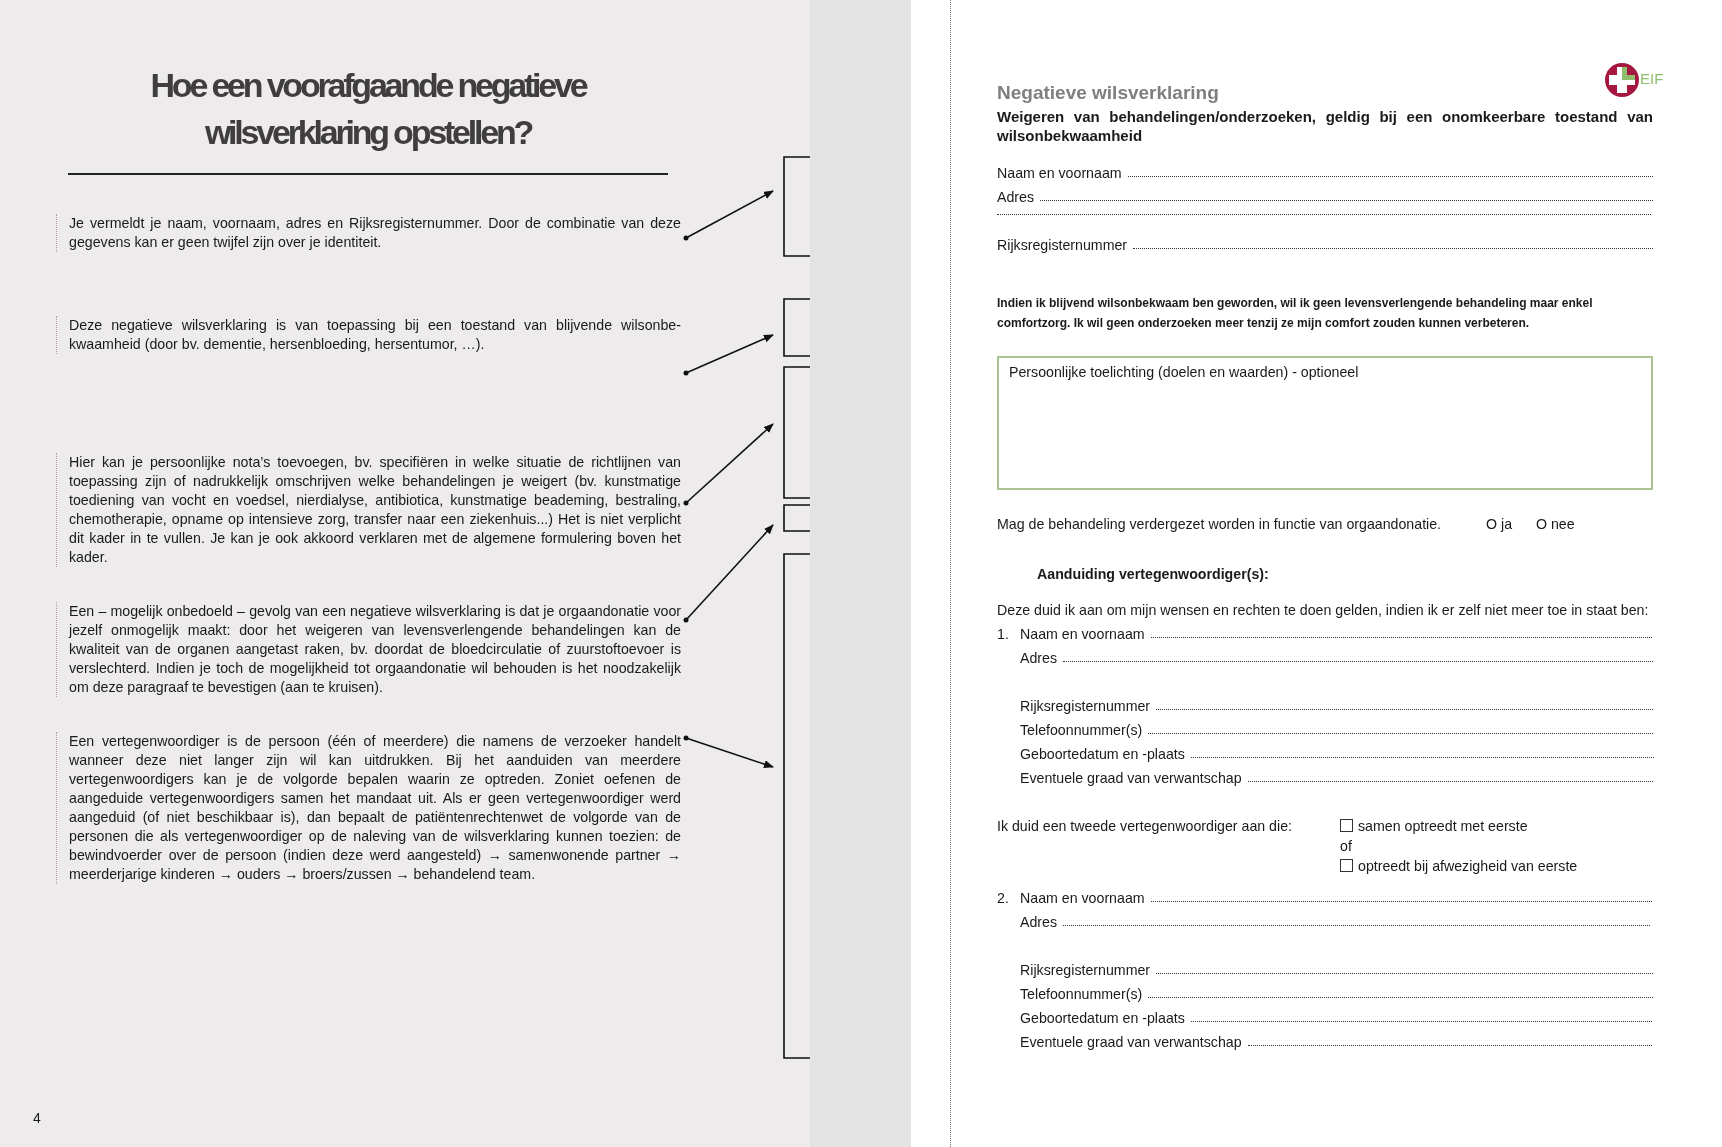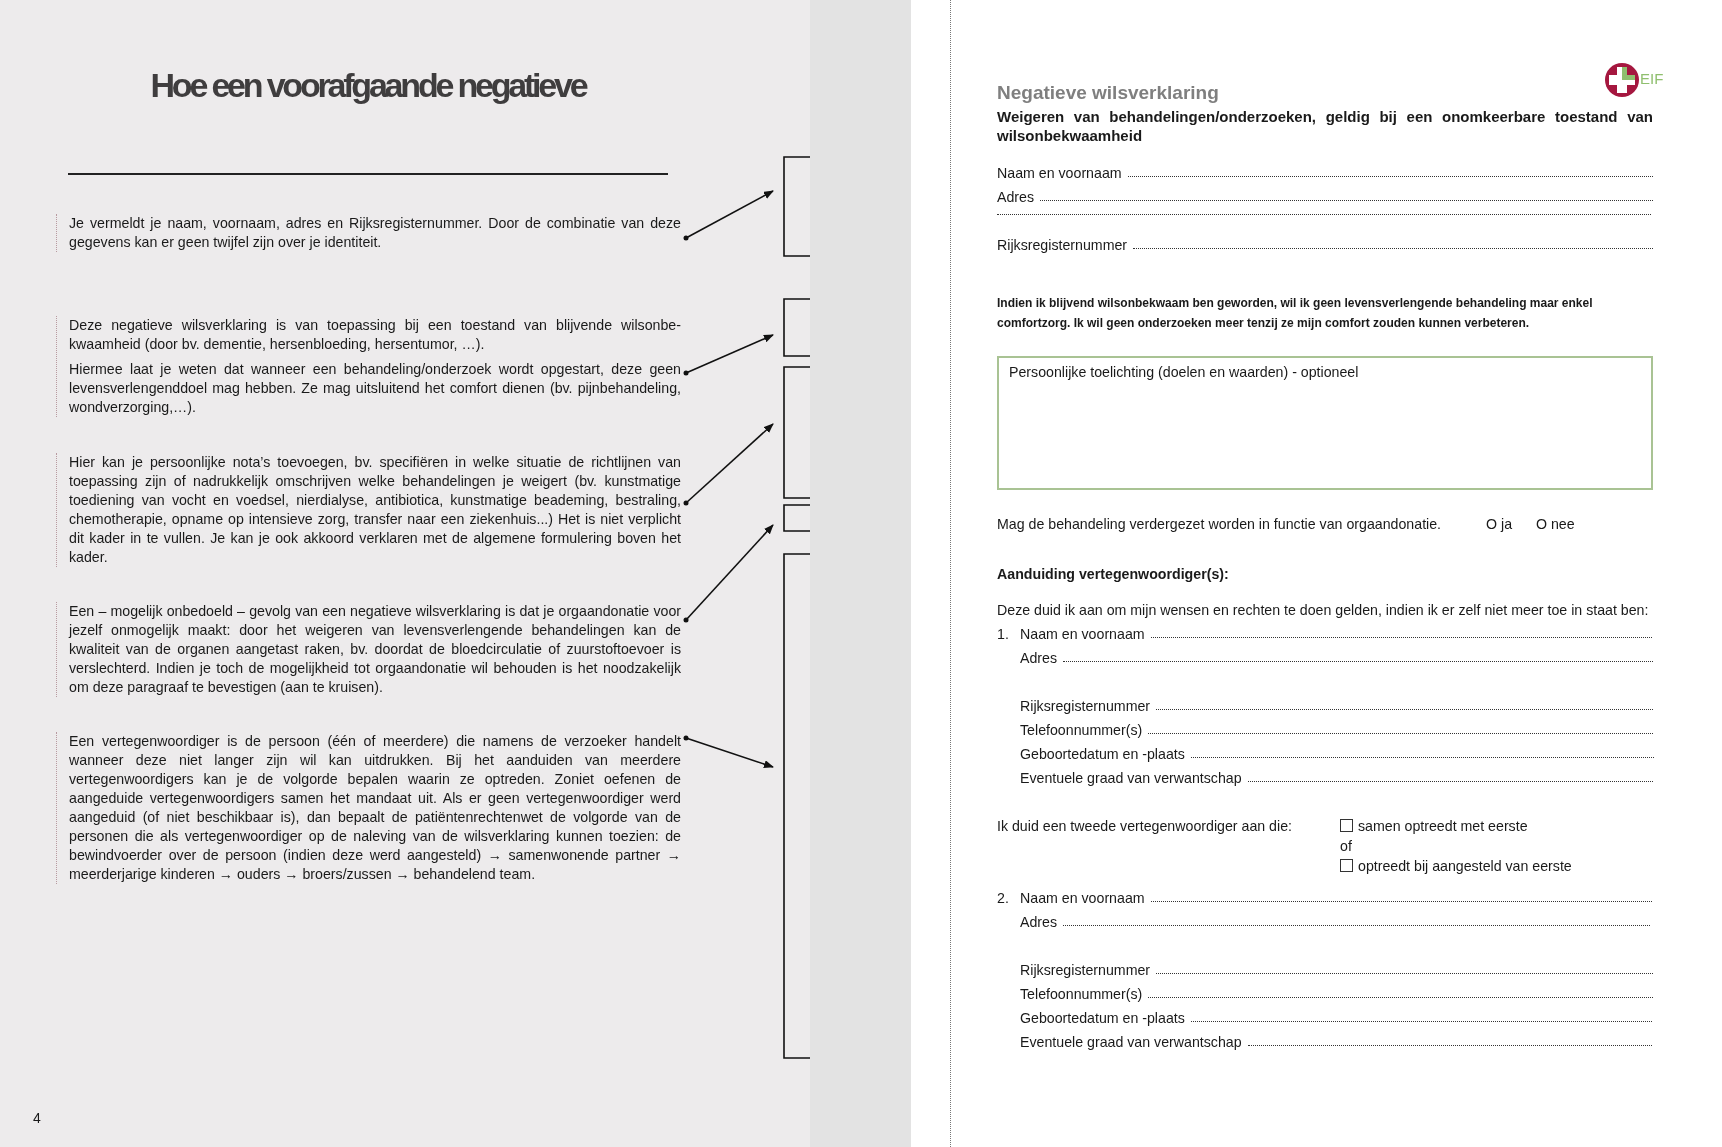--- a/index.html
+++ b/index.html
@@ -29,38 +29,38 @@
 
   .form-sub { position:absolute; left:997px; top:107px; width:656px; font-size:15px; font-weight:bold;
               line-height:19px; text-align:justify; text-align-last:left; }
   .field { position:absolute; font-size:14.2px; display:flex; align-items:center; white-space:nowrap; }
   .field .lbl { flex:none; padding-right:6px; }
   .field .dots { flex:1; overflow:hidden; border-bottom:1px dotted #333; height:1px; align-self:flex-end; margin-bottom:4px; }
   .statement { position:absolute; left:997px; top:293px; width:656px; font-size:12px; font-weight:bold; line-height:20px; }
   .note-box { position:absolute; left:997px; top:356px; width:656px; height:134px; border:2px solid #a9c394; box-sizing:border-box; }
   .note-box .note-label { position:absolute; left:10px; top:6px; font-size:14.2px; color:#1a1a1a; }
   .plain { position:absolute; font-size:14.2px; white-space:nowrap; }
-  .bold { font-weight:bold; }
+  .bold { font-weight:bold;margin-left:40px; }
   .checkbox { display:inline-block; width:11px; height:11px; border:1px solid #333; vertical-align:-1px; margin-right:5px; }
 </style>
 </head>
 <body>
 
 <div class="left-page">
   <div class="main-title">
     <div>Hoe een voorafgaande negatieve</div>
+    <div>wilsverklaring opstellen?</div>
   </div>
   <div class="title-rule"></div>
 
   <div class="para" style="top:214px">
     <p>Je vermeldt je naam, voornaam, adres en Rijksregisternummer. Door de combinatie van deze gegevens kan er geen twijfel zijn over je identiteit.</p>
   </div>
   <div class="para" style="top:316px">
     <p>Deze negatieve wilsverklaring is van toepassing bij een toestand van blijvende wilsonbe-kwaamheid (door bv. dementie, hersenbloeding, hersentumor, …).</p>
-    <p>Hiermee laat je weten dat wanneer een behandeling/onderzoek wordt opgestart, deze geen levensverlengenddoel mag hebben. Ze mag uitsluitend het comfort dienen (bv. pijnbehandeling, wondverzorging,…).</p>
   </div>
   <div class="para" style="top:453px">
     <p>Hier kan je persoonlijke nota’s toevoegen, bv. specifiëren in welke situatie de richtlijnen van toepassing zijn of nadrukkelijk omschrijven welke behandelingen je weigert (bv. kunstmatige toediening van vocht en voedsel, nierdialyse, antibiotica, kunstmatige beademing, bestraling, chemotherapie, opname op intensieve zorg, transfer naar een ziekenhuis...) Het is niet verplicht dit kader in te vullen. Je kan je ook akkoord verklaren met de algemene formulering boven het kader.</p>
   </div>
   <div class="para" style="top:602px">
     <p>Een – mogelijk onbedoeld – gevolg van een negatieve wilsverklaring is dat je orgaandonatie voor jezelf onmogelijk maakt: door het weigeren van levensverlengende behandelingen kan de kwaliteit van de organen aangetast raken, bv. doordat de bloedcirculatie of zuurstoftoevoer is verslechterd. Indien je toch de mogelijkheid tot orgaandonatie wil behouden is het noodzakelijk om deze paragraaf te bevestigen (aan te kruisen).</p>
   </div>
   <div class="para" style="top:732px">
     <p>Een vertegenwoordiger is de persoon (één of meerdere) die namens de verzoeker handelt wanneer deze niet langer zijn wil kan uitdrukken. Bij het aanduiden van meerdere vertegenwoordigers kan je de volgorde bepalen waarin ze optreden. Zoniet oefenen de aangeduide vertegenwoordigers samen het mandaat uit. Als er geen vertegenwoordiger werd aangeduid (of niet beschikbaar is), dan bepaalt de patiëntenrechtenwet de volgorde van de personen die als vertegenwoordiger op de naleving van de wilsverklaring kunnen toezien: de bewindvoerder over de persoon (indien deze werd aangesteld) → samenwonende partner → meerderjarige kinderen → ouders → broers/zussen → behandelend team.</p>
   </div>
@@ -168,21 +168,21 @@
   <span class="lbl">Eventuele graad van verwantschap</span>
     <span class="dots"></span>
 </div>
 
 <div class="plain" style="left:997px; top:818px">Ik duid een tweede vertegenwoordiger aan die:</div>
 <div class="plain" style="left:1340px; top:818px">
   <span class="checkbox"></span><span>samen optreedt met eerste</span>
 </div>
 <div class="plain" style="left:1340px; top:838px">of</div>
 <div class="plain" style="left:1340px; top:858px">
-  <span class="checkbox"></span><span>optreedt  bij aangesteld van eerste</span>
+  <span class="checkbox"></span><span>optreedt  bij afwezigheid van eerste</span>
 </div>
 
 <div class="plain" style="left:997px; top:890px">2.</div>
 <div class="field" style="left:1020px; top:890px; width:632px">
   <span class="lbl">Naam en voornaam</span>
     <span class="dots"></span>
 </div>
 <div class="field" style="left:1020px; top:914px; width:630px">
   <span class="lbl">Adres</span>
     <span class="dots"></span>

